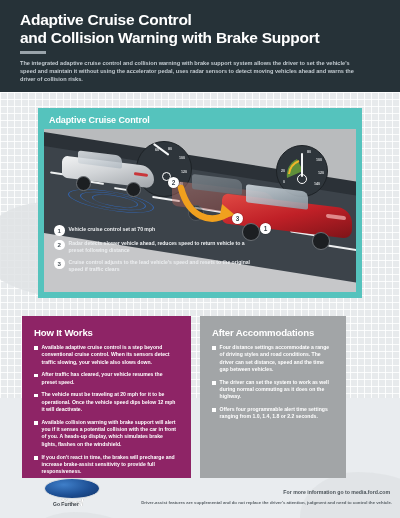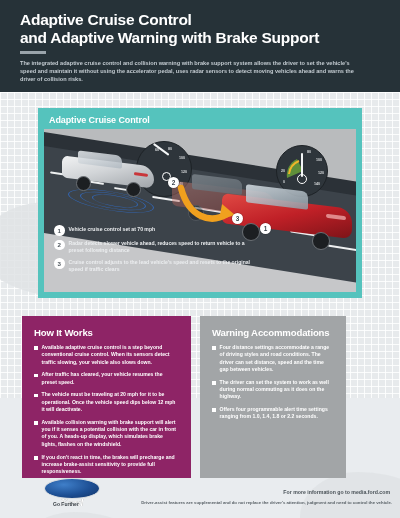--- a/index.html
+++ b/index.html
@@ -213,21 +213,21 @@
   <div class="mapbg">
     <div class="continent c1"></div>
     <div class="continent c2"></div>
     <div class="continent c3"></div>
     <div class="continent c4"></div>
   </div>
 
   <div class="header">
     <h1>
       <span>Adaptive Cruise Control</span><br>
-      <span>and Adaptive Warning with Brake Support</span>
+      <span>and Collision Warning with Brake Support</span>
     </h1>
     <div class="rule"></div>
     <div class="subhead">The integrated adaptive cruise control and collision warning with brake support system allows the driver to set the vehicle's speed and maintain it without using the accelerator pedal, uses radar sensors to detect moving vehicles ahead and warns the driver of collision risks.</div>
   </div>
 
   <div class="hero">
     <div class="hero-title">Adaptive Cruise Control</div>
 
     <div class="scene">
 
@@ -356,21 +356,21 @@
           <span class="btext">Available collision warning with brake support will alert you if it senses a potential collision with the car in front of you. A heads-up display, which simulates brake lights, flashes on the windshield.</span>
         </li>
         <li>
           <span class="bullet"></span>
           <span class="btext">If you don't react in time, the brakes will precharge and increase brake-assist sensitivity to provide full responsiveness.</span>
         </li>
       </ul>
     </div>
 
     <div class="panel right">
-      <h2>Warning Accommodations</h2>
+      <h2>After Accommodations</h2>
       <ul class="blist">
         <li>
           <span class="bullet"></span>
           <span class="btext">Four distance settings accommodate a range of driving styles and road conditions. The driver can set distance, speed and the time gap between vehicles.</span>
         </li>
         <li>
           <span class="bullet"></span>
           <span class="btext">The driver can set the system to work as well during normal commuting as it does on the highway.</span>
         </li>
         <li>

